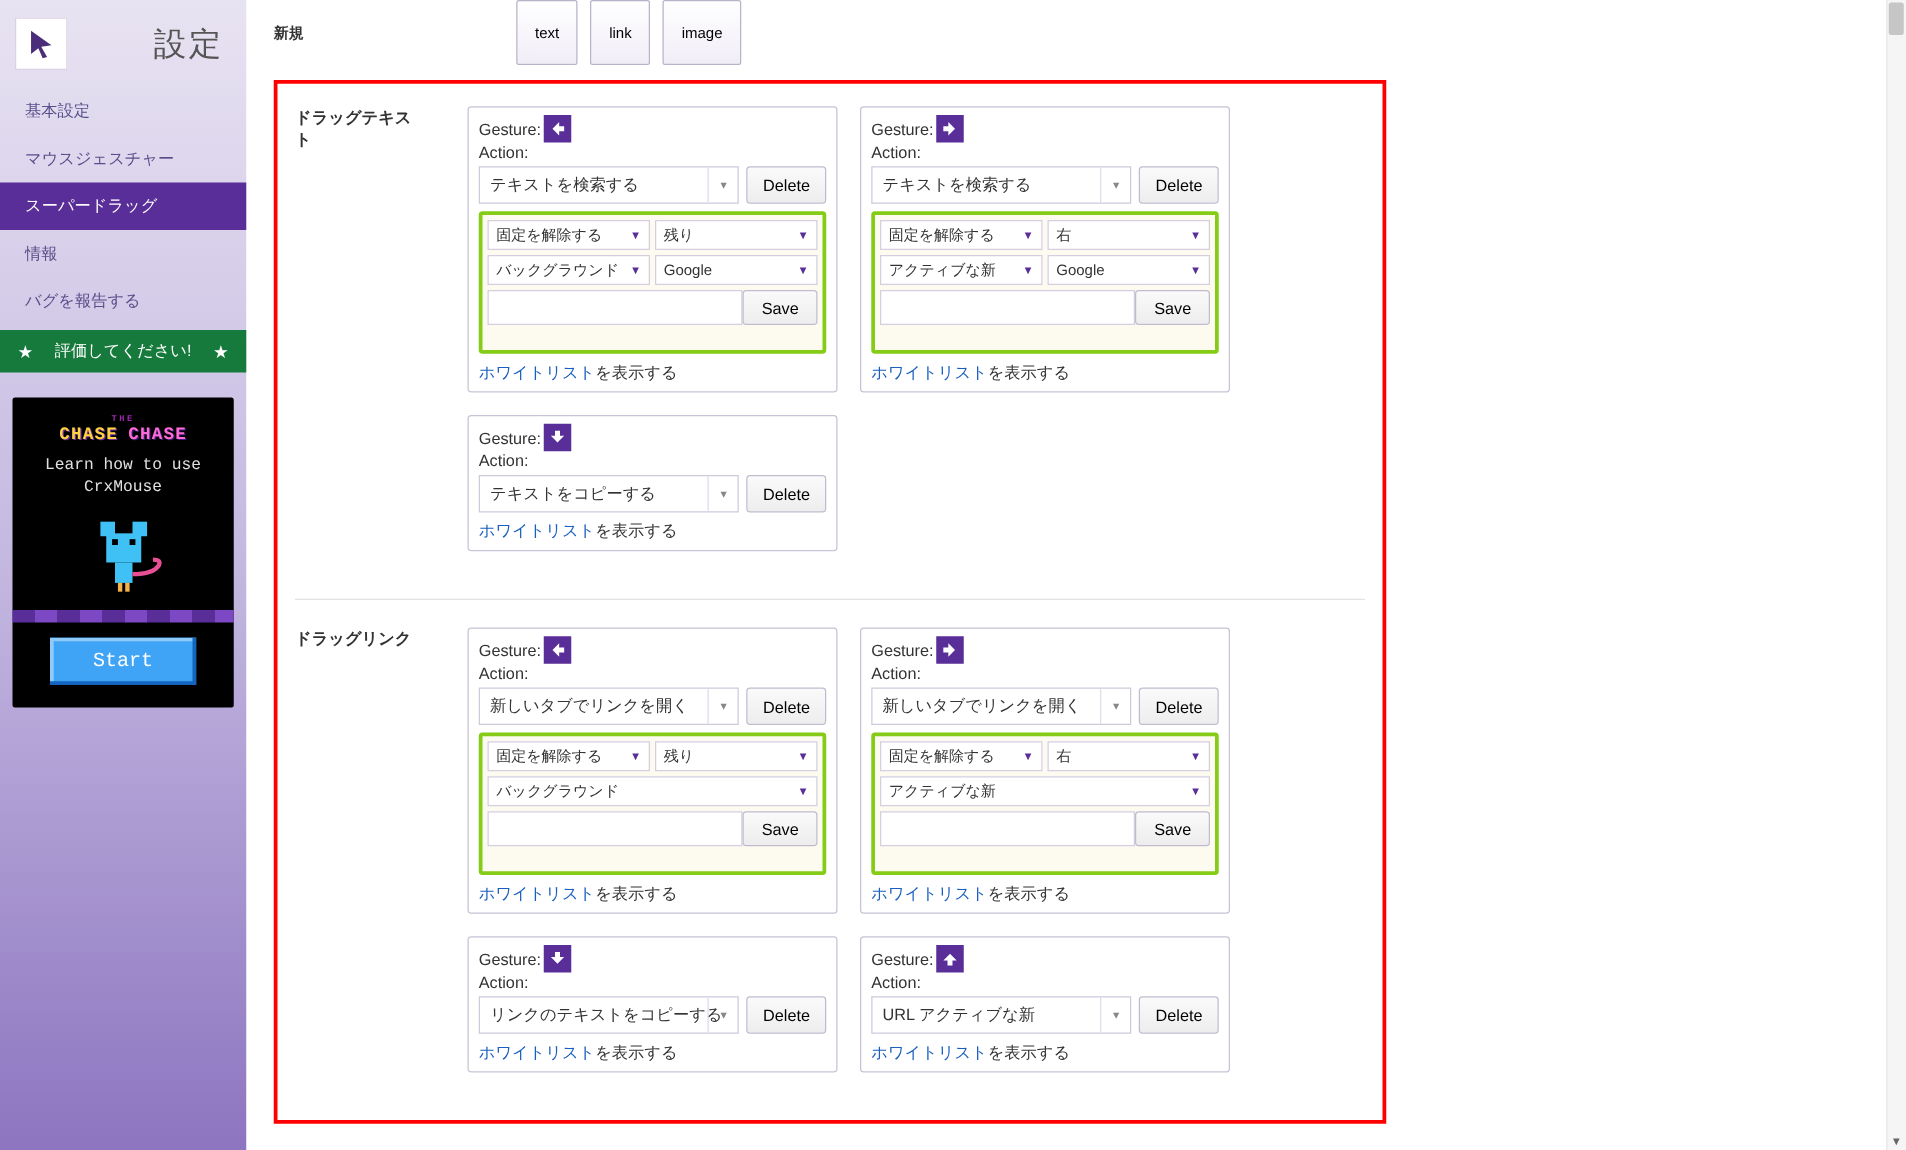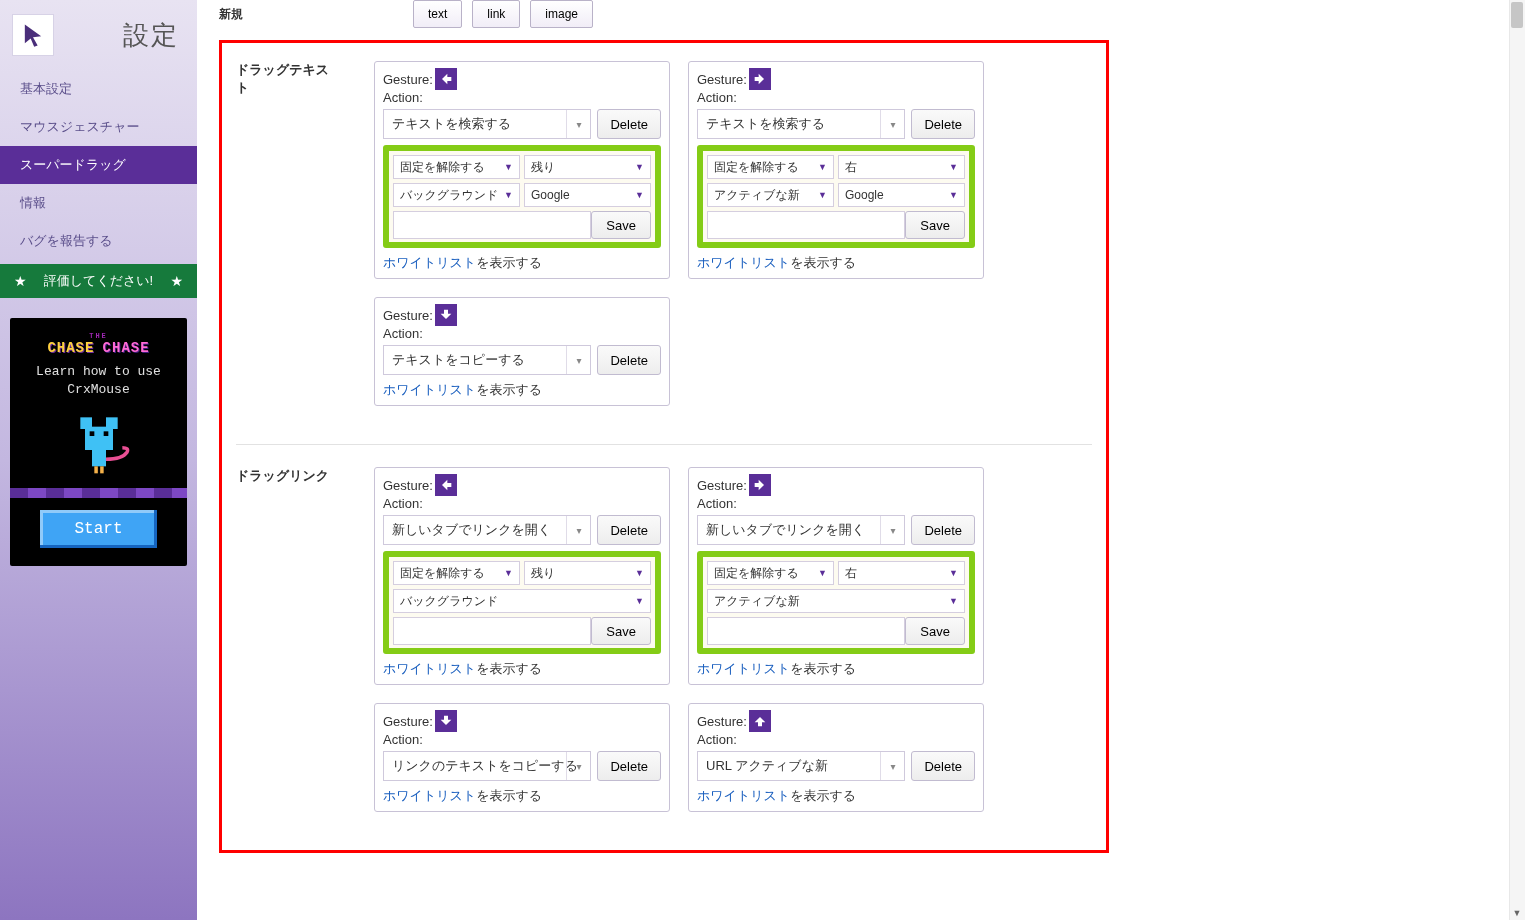--- a/index.html
+++ b/index.html
@@ -27,40 +27,40 @@
 .promo-text { font-size: 13px; color: #e0e0e0; line-height: 1.4; margin-bottom: 8px; }
 .mouse-svg { width: 70px; height: 70px; margin: 4px auto 10px; display: block; }
 .floor { height: 10px; background: repeating-linear-gradient(90deg,#5a2e98 0 18px,#7d48c4 18px 36px); margin: 0 -10px 12px; }
 .start-btn { display: inline-block; background: #3fa4f5; color: #fff; padding: 10px 34px; font-family: "Courier New", monospace; font-size: 16px; border: none; box-shadow: inset -3px -3px 0 #1565c0, inset 3px 3px 0 #90caf9; cursor: pointer; }
 
 
 .main { flex: 1; overflow-y: auto; padding-left: 22px; padding-top: 0; position: relative; }
 .top-row { display: flex; align-items: center; gap: 170px; padding: 0 0 12px; }
 .top-label { font-size: 12px; font-weight: bold; text-align: center; }
 .top-tabs { display: flex; gap: 10px; }
-.tab-btn { border: 1px solid #b9b2c8; background: linear-gradient(#fff,#f1edf7); padding: 6px 14px; font-size: 12px; cursor: pointer; border-radius: 2px; }
+.tab-btn { border: 1px solid #b9b2c8; background: linear-gradient(#fff,#f1edf7); padding: 18px 14px; font-size: 12px; cursor: pointer; border-radius: 2px; }
 
 .redbox { border: 3px solid #ff0000; padding: 18px 14px 0; width: 890px; }
 .section { display: flex; gap: 42px; margin-bottom: 24px; padding-bottom: 14px; }
 .section + .section { border-top: 1px solid #e2e2e2; padding-top: 22px; }
 .section-title { font-size: 13px; font-weight: bold; width: 96px; flex-shrink: 0; }
 .cards { display: flex; flex-wrap: wrap; gap: 18px; width: 640px; }
 
 .card { border: 1px solid #c8c2d6; border-radius: 3px; width: 296px; padding: 6px 8px 6px; }
 .gesture-row { display: flex; align-items: center; font-size: 13px; margin-bottom: 0; gap: 2px; }
 .gesture-icon { width: 22px; height: 22px; background: #5a2e98; display: inline-flex; align-items: center; justify-content: center; color: #fff; }
 .gesture-icon svg { width: 16px; height: 16px; fill: #fff; }
 .action-label { font-size: 13px; margin-bottom: 4px; }
 
 .action-row { display: flex; gap: 6px; margin-bottom: 6px; }
 .select { border: 1px solid #cfc9dc; background: #fff; height: 30px; flex: 1; display: flex; align-items: center; padding: 0 8px; position: relative; font-size: 13px; cursor: pointer; }
 .select .chev { position: absolute; right: 0; top: 0; bottom: 0; width: 24px; border-left: 1px solid #e0dce8; display: flex; align-items: center; justify-content: center; color: #888; font-size: 10px; }
 .btn { border: 1px solid #c1bbd0; background: linear-gradient(#fafafa,#ededed); padding: 6px 12px; font-size: 13px; border-radius: 3px; cursor: pointer; }
 
-.opt-box { border: 6px solid #84cc16; background: #fdfbf0; border-radius: 3px; padding: 4px 4px 3px; margin-bottom: 6px; }
+.opt-box { border: 3px solid #84cc16; background: #fdfbf0; border-radius: 3px; padding: 4px 4px 20px; margin-bottom: 6px; }
 .opt-row { display: flex; gap: 4px; margin-bottom: 4px; }
 .opt-select { border: 1px solid #d5cedf; background: #fff; height: 24px; flex: 1; display: flex; align-items: center; padding: 0 6px; position: relative; font-size: 12px; overflow: hidden; cursor: pointer; }
 .opt-select .ov { white-space: nowrap; overflow: hidden; text-overflow: clip; flex: 1; }
 .opt-select .dd { color: #5a2e98; font-size: 9px; margin-left: 4px; flex-shrink: 0; }
 .save-row { display: flex; }
 .save-input { flex: 1; border: 1px solid #d5cedf; height: 28px; background: #fff; }
 .save-btn { border: 1px solid #c1bbd0; background: linear-gradient(#fafafa,#ededed); padding: 4px 14px; font-size: 13px; border-radius: 3px; cursor: pointer; }
 
 .whitelist { font-size: 13px; }
 .whitelist a { color: #1a5fbf; text-decoration: none; }

